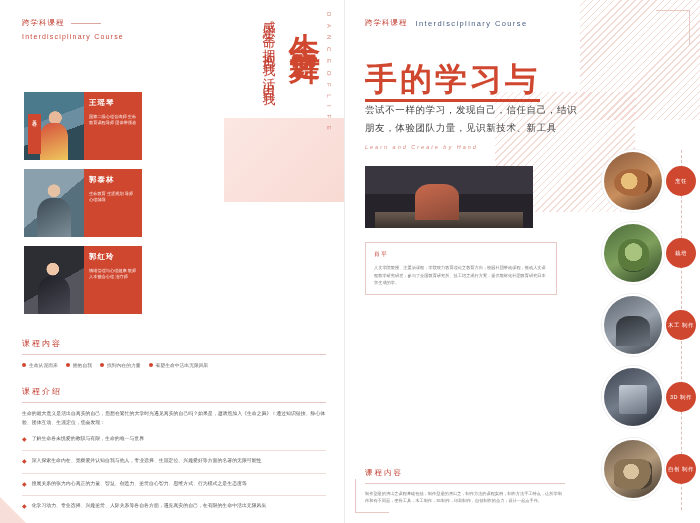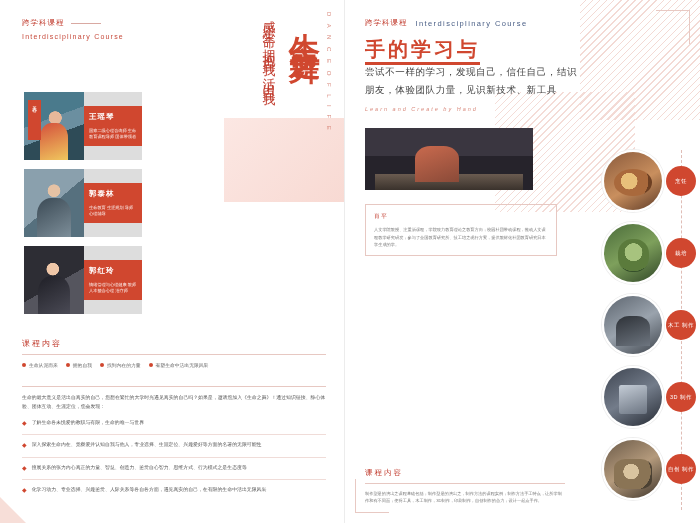--- a/index.html
+++ b/index.html
@@ -53,21 +53,21 @@
   .pinkband {
     position:absolute; top:118px; right:0; width:120px; height:84px;
     background: linear-gradient(135deg,#fbe3de,#f7d3cb);
     opacity:.85;
   }
 
   
   .teachers { position:absolute; top:92px; left:24px; width:120px; }
   .tcard {
     position:relative; width:118px; height:68px; margin-bottom:9px;
-    display:flex; overflow:hidden; background:#ddd;align-items:center;
+    display:flex; overflow:hidden; background:#ddd;
   }
   .tphoto { width:60px; height:68px; position:relative; overflow:hidden; }
   .tphoto .ph { position:absolute; inset:0; }
   .tinfo {
     width:58px; background:#d0472f; color:#fff;
     padding:6px 5px; position:relative;
   }
   .tname { font-size:7.5px; font-weight:700; letter-spacing:1px; }
   .tdesc { font-size:4.2px; line-height:1.5; margin-top:6px; opacity:.92; }
   .tbadge {
@@ -105,22 +105,22 @@
     opacity:.9;
   }
   .stripes2 {
     position:absolute; top:92px; left:150px; width:140px; height:120px;
     background: repeating-linear-gradient(
       -45deg, #f2d6d0 0 1px, transparent 1px 5px);
     opacity:.85; z-index:0;
   }
 
   .r-title {
-    position:relative; z-index:2; margin-top:8px;
-    font-size:20px; font-weight:700; color:#d0472f; letter-spacing:3px;
+    position:relative; z-index:2; margin-top:30px;
+    font-size:32px; font-weight:700; color:#d0472f; letter-spacing:3px;
     line-height:1.35; font-family:"Liberation Serif", serif;
   }
   .r-title .u { border-bottom:3px solid #d0472f; padding-bottom:2px; }
 
   .r-desc-box {
     position:relative; z-index:2; margin-top:0; width:215px;
     font-size:9.5px; line-height:1.85; color:#444; letter-spacing:.6px;
   }
   .r-desc-en { font-size:5.5px; color:#d98a7d; letter-spacing:2px; margin-top:6px; font-style:italic;}
 
@@ -295,20 +295,21 @@
             </span>
           <span class="bar"></span>
           <span class="chip">
               <i class="dot"></i>
               <span>有塑生命中活出无限风采</span>
             </span>
         </div>
       </div>
 
       <div style="position:absolute; left:22px; right:18px; top:386px;">
+        <div class="sec-title">课程介绍</div>
         <div class="sec-rule"></div>
         <p class="intro-p">生命的最大意义是活出自真实的自己，您想在繁忙的大学时光遇见真实的自己吗？如果是，邀请您加入《生命之舞》！通过知识链接、静心体验、团体互动、生涯定位，您会发现：</p>
         <div class="bullets">
           <div class="bul">
               <span class="b">◆</span>
               <span>了解生命各未悦爱的教职与有限，生命的唯一与世界</span>
             </div>
           <div class="bullet-rule"></div>
           <div class="bul">
               <span class="b">◆</span>

